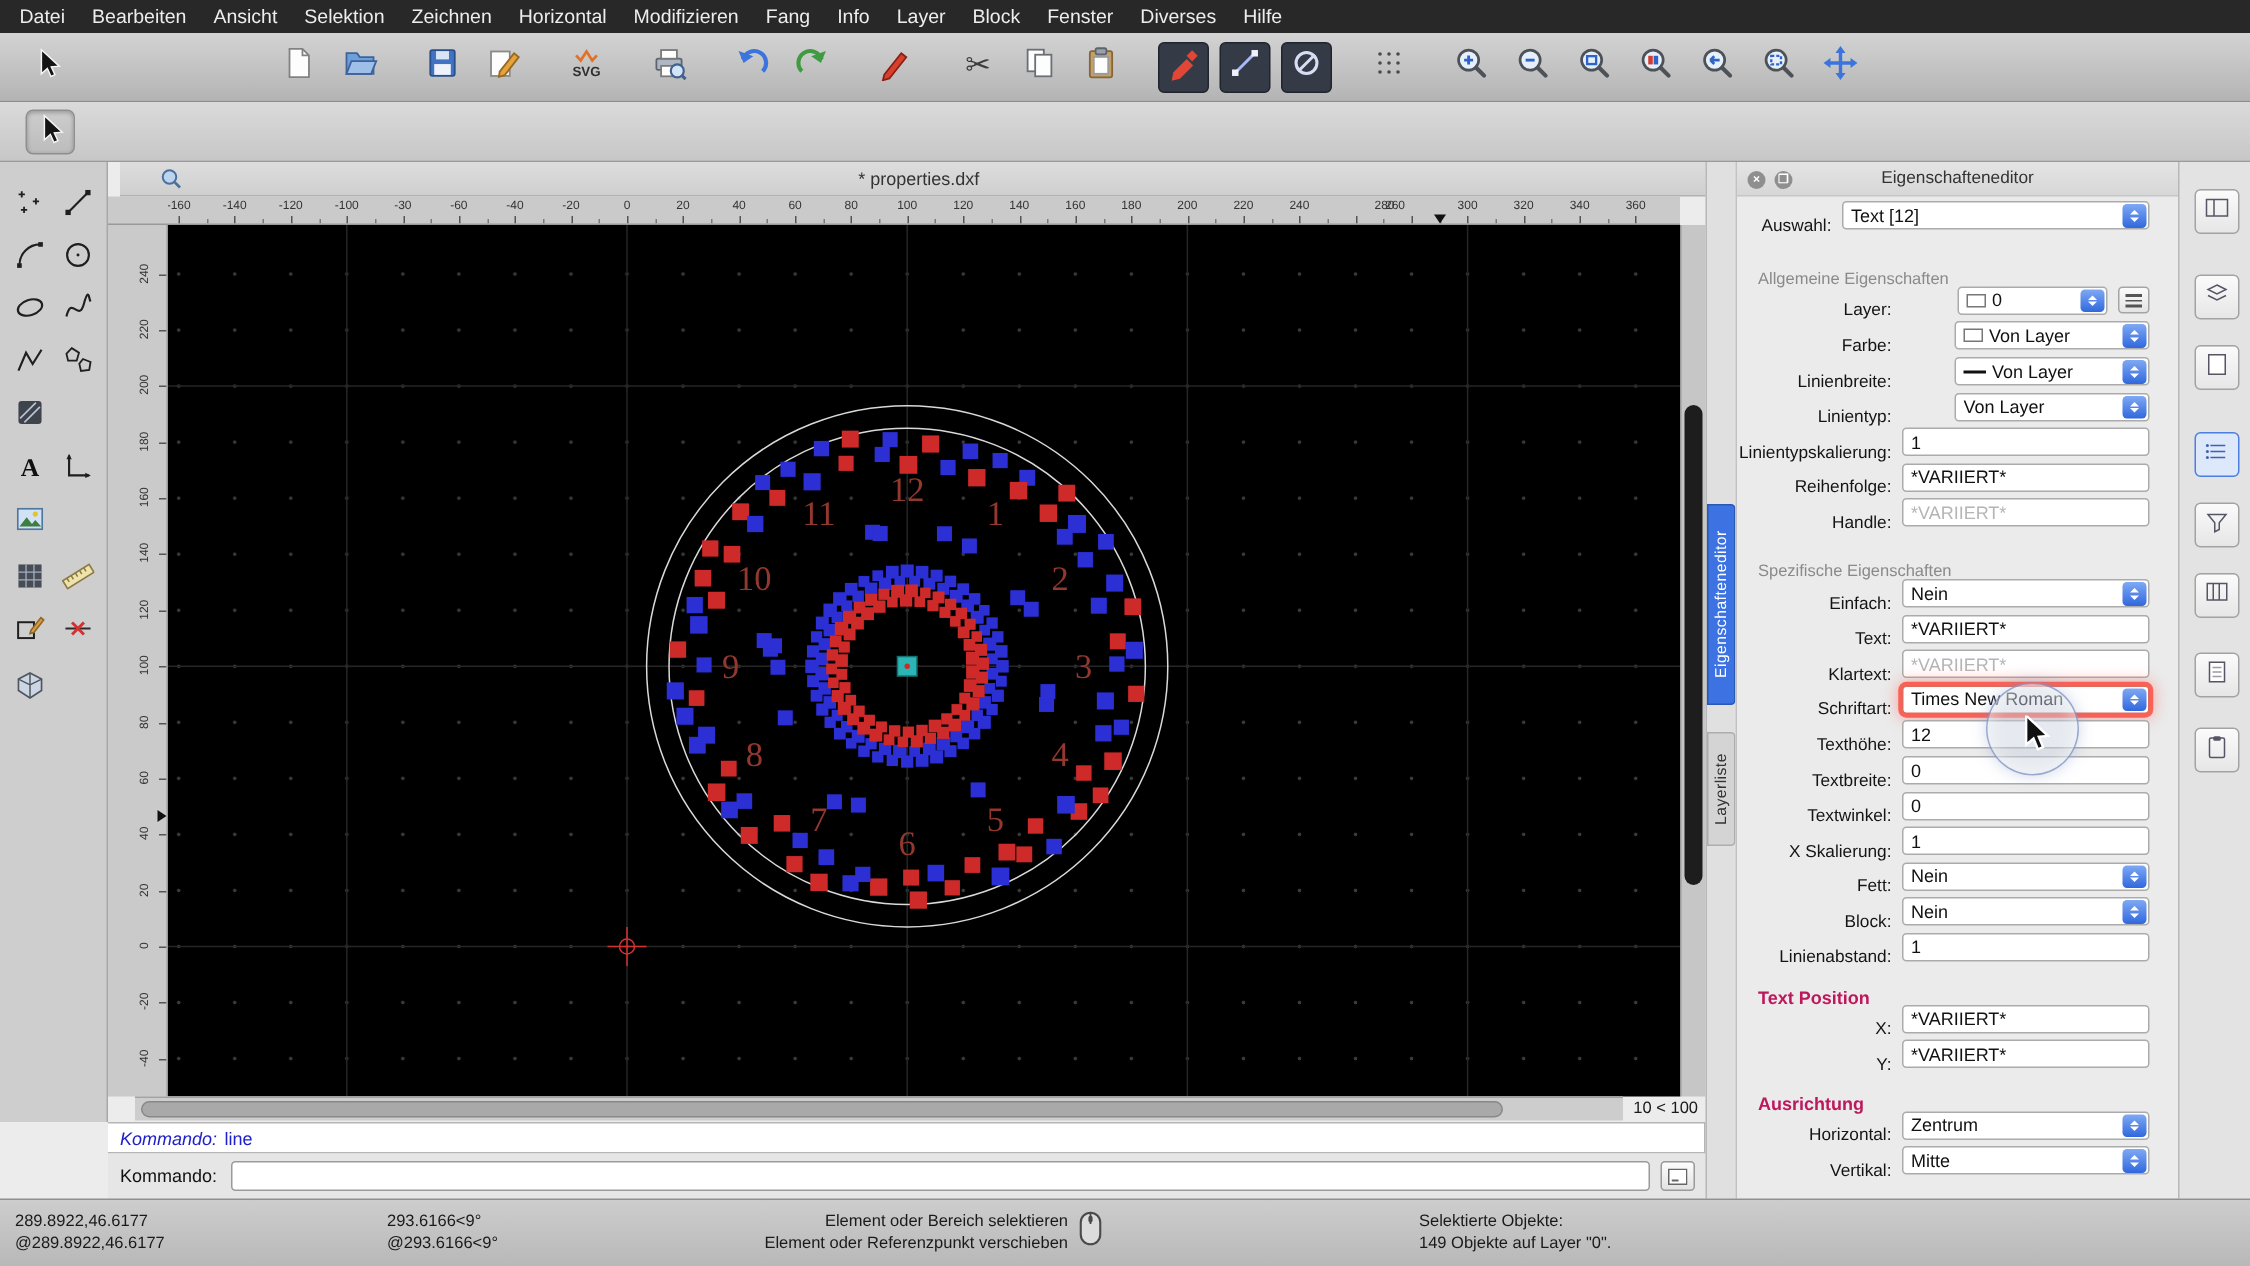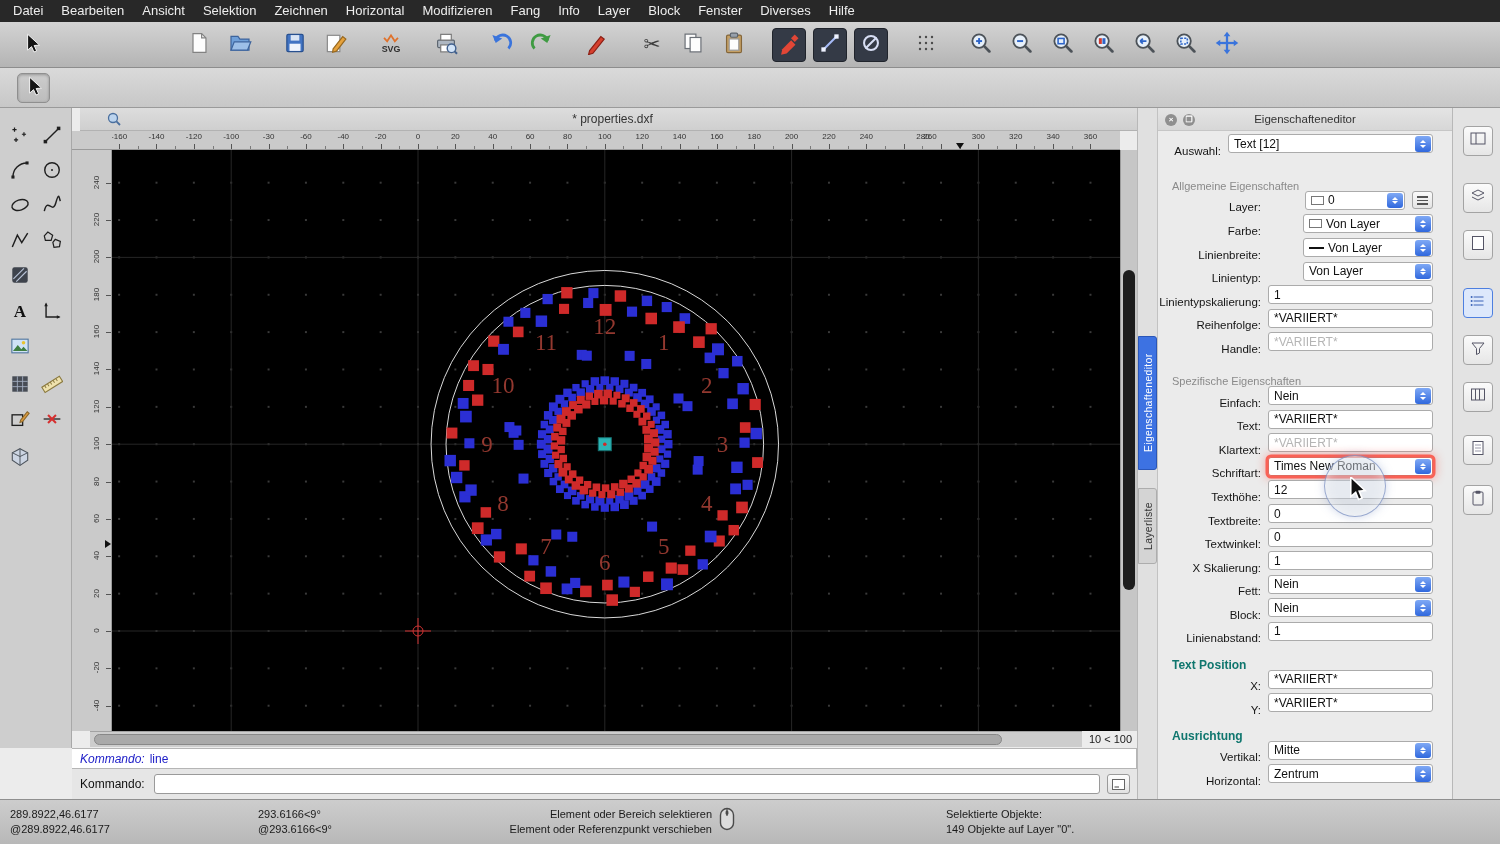--- a/index.html
+++ b/index.html
@@ -53,21 +53,21 @@
 
 #side-tabs{position:absolute;left:1137px;top:108px;width:20px;height:691px;background:#e0e0e0;border-left:1px solid #b8b8b8}
 .vtab{position:absolute;left:0;width:19px;display:flex;align-items:center;justify-content:center;writing-mode:vertical-rl;transform:rotate(180deg);font-size:10.5px;letter-spacing:.3px;border-radius:3px 0 0 3px}
 .vtab.active{background:#3d72e2;color:#fff;border:1px solid #2a56b8}
 .vtab.inactive{background:#d4d4d4;color:#333;border:1px solid #adadad}
 #prop-panel{position:absolute;left:1157px;top:108px;width:295px;height:691px;background:#ebebeb;border-left:1px solid #c2c2c2}
 #prop-titlebar{position:relative;height:23px;background:linear-gradient(#e4e4e4,#d7d7d7);border-bottom:1px solid #c6c6c6}
 .win-btn{position:absolute;top:5.5px;width:12px;height:12px;border-radius:50%;background:#8f8f8f;color:#fff;font-size:8px;line-height:12px;text-align:center;font-weight:bold}
 #prop-title{position:absolute;left:0;right:0;text-align:center;line-height:23px;font-size:11.5px;color:#333}
 .prop-section{padding:14px 0 4px 14px;font-size:11px;color:#8a8a8a}
-.prop-header{padding:8px 0 2px 14px;font-size:12px;font-weight:bold;color:#0f766e}
+.prop-header{padding:8px 0 2px 14px;font-size:12px;font-weight:bold;color:#be185d}
 .prop-row{height:23.6px;display:flex;align-items:center;padding-right:19px}
 .prop-row.first{margin-top:8px;margin-bottom:3px}
 .prop-row .lab{flex:1;text-align:right;font-size:11.5px;color:#141414;padding-right:7px;white-space:nowrap}
 .fwrap{position:relative;width:165px;height:33px;flex:none}
 .field{position:absolute;right:0;top:0;height:19px;background:#fff;border:1px solid #ababab;border-radius:3px;display:flex;align-items:center;font-size:12px;color:#111;padding-left:5px}
 .field.combo{padding-right:21px}
 .field .val{white-space:nowrap;overflow:hidden}
 .field.disabled .val{color:#b5b5b5}
 .field.hl{box-shadow:0 0 0 2.5px rgba(250,92,80,.95),0 0 10px 3px rgba(250,92,80,.45);border-color:#e06a5e}
 .stepper{position:absolute;right:1px;top:1px;width:16px;height:15.5px;border-radius:3px;background:linear-gradient(#7fa9f5,#3068dd);display:flex;flex-direction:column;align-items:center;justify-content:center;gap:1.5px}
@@ -1113,36 +1113,36 @@
         <div class="prop-row">
           <span class="lab">Y:</span>
           <span class="fwrap">
             <div class="field" style="width: 165px;">
               <span class="val">*VARIIERT*</span>
             </div>
           </span>
         </div>
         <div class="prop-header">Ausrichtung</div>
         <div class="prop-row">
-          <span class="lab">Vertikal:</span>
+          <span class="lab">Horizontal:</span>
           <span class="fwrap">
             <div class="field combo" style="width: 165px;">
-              <span class="val">Mitte</span>
+              <span class="val">Zentrum</span>
               <span class="stepper">
                 <i class="tri-up"></i>
                 <i class="tri-down"></i>
               </span>
             </div>
           </span>
         </div>
         <div class="prop-row">
-          <span class="lab">Horizontal:</span>
+          <span class="lab">Vertikal:</span>
           <span class="fwrap">
             <div class="field combo" style="width: 165px;">
-              <span class="val">Zentrum</span>
+              <span class="val">Mitte</span>
               <span class="stepper">
                 <i class="tri-up"></i>
                 <i class="tri-down"></i>
               </span>
             </div>
           </span>
         </div>
       </div>
   </div>
 

